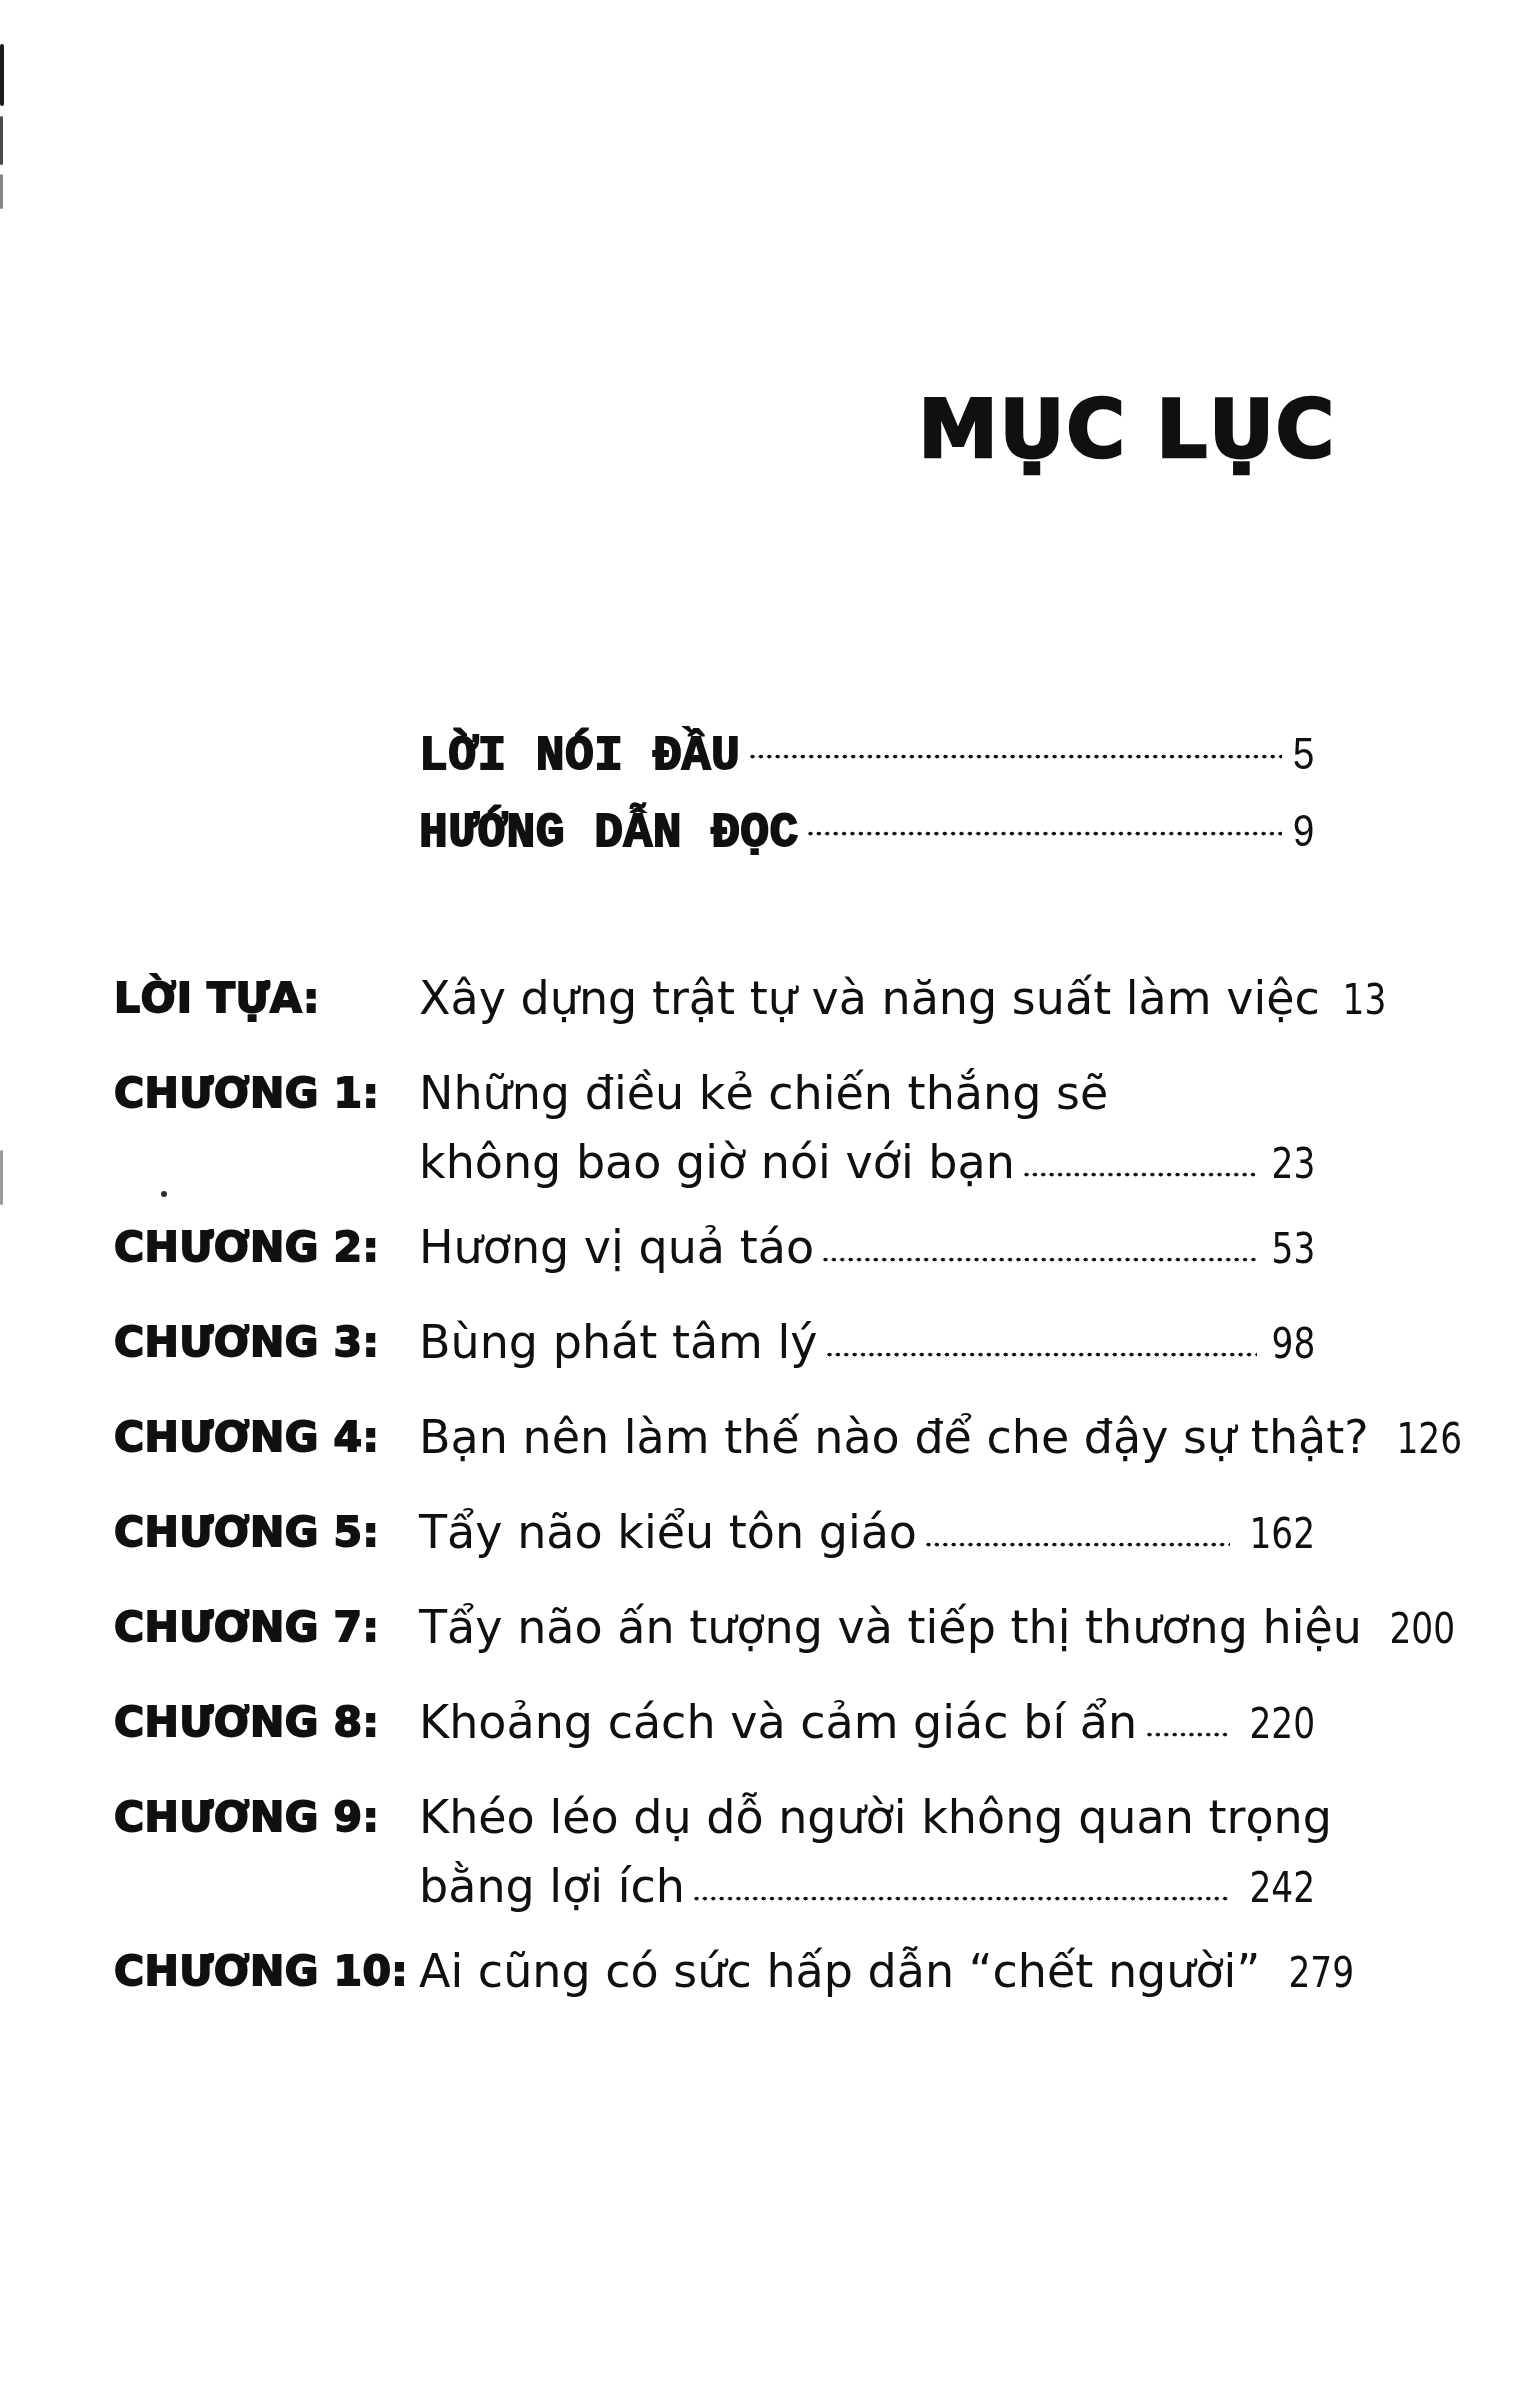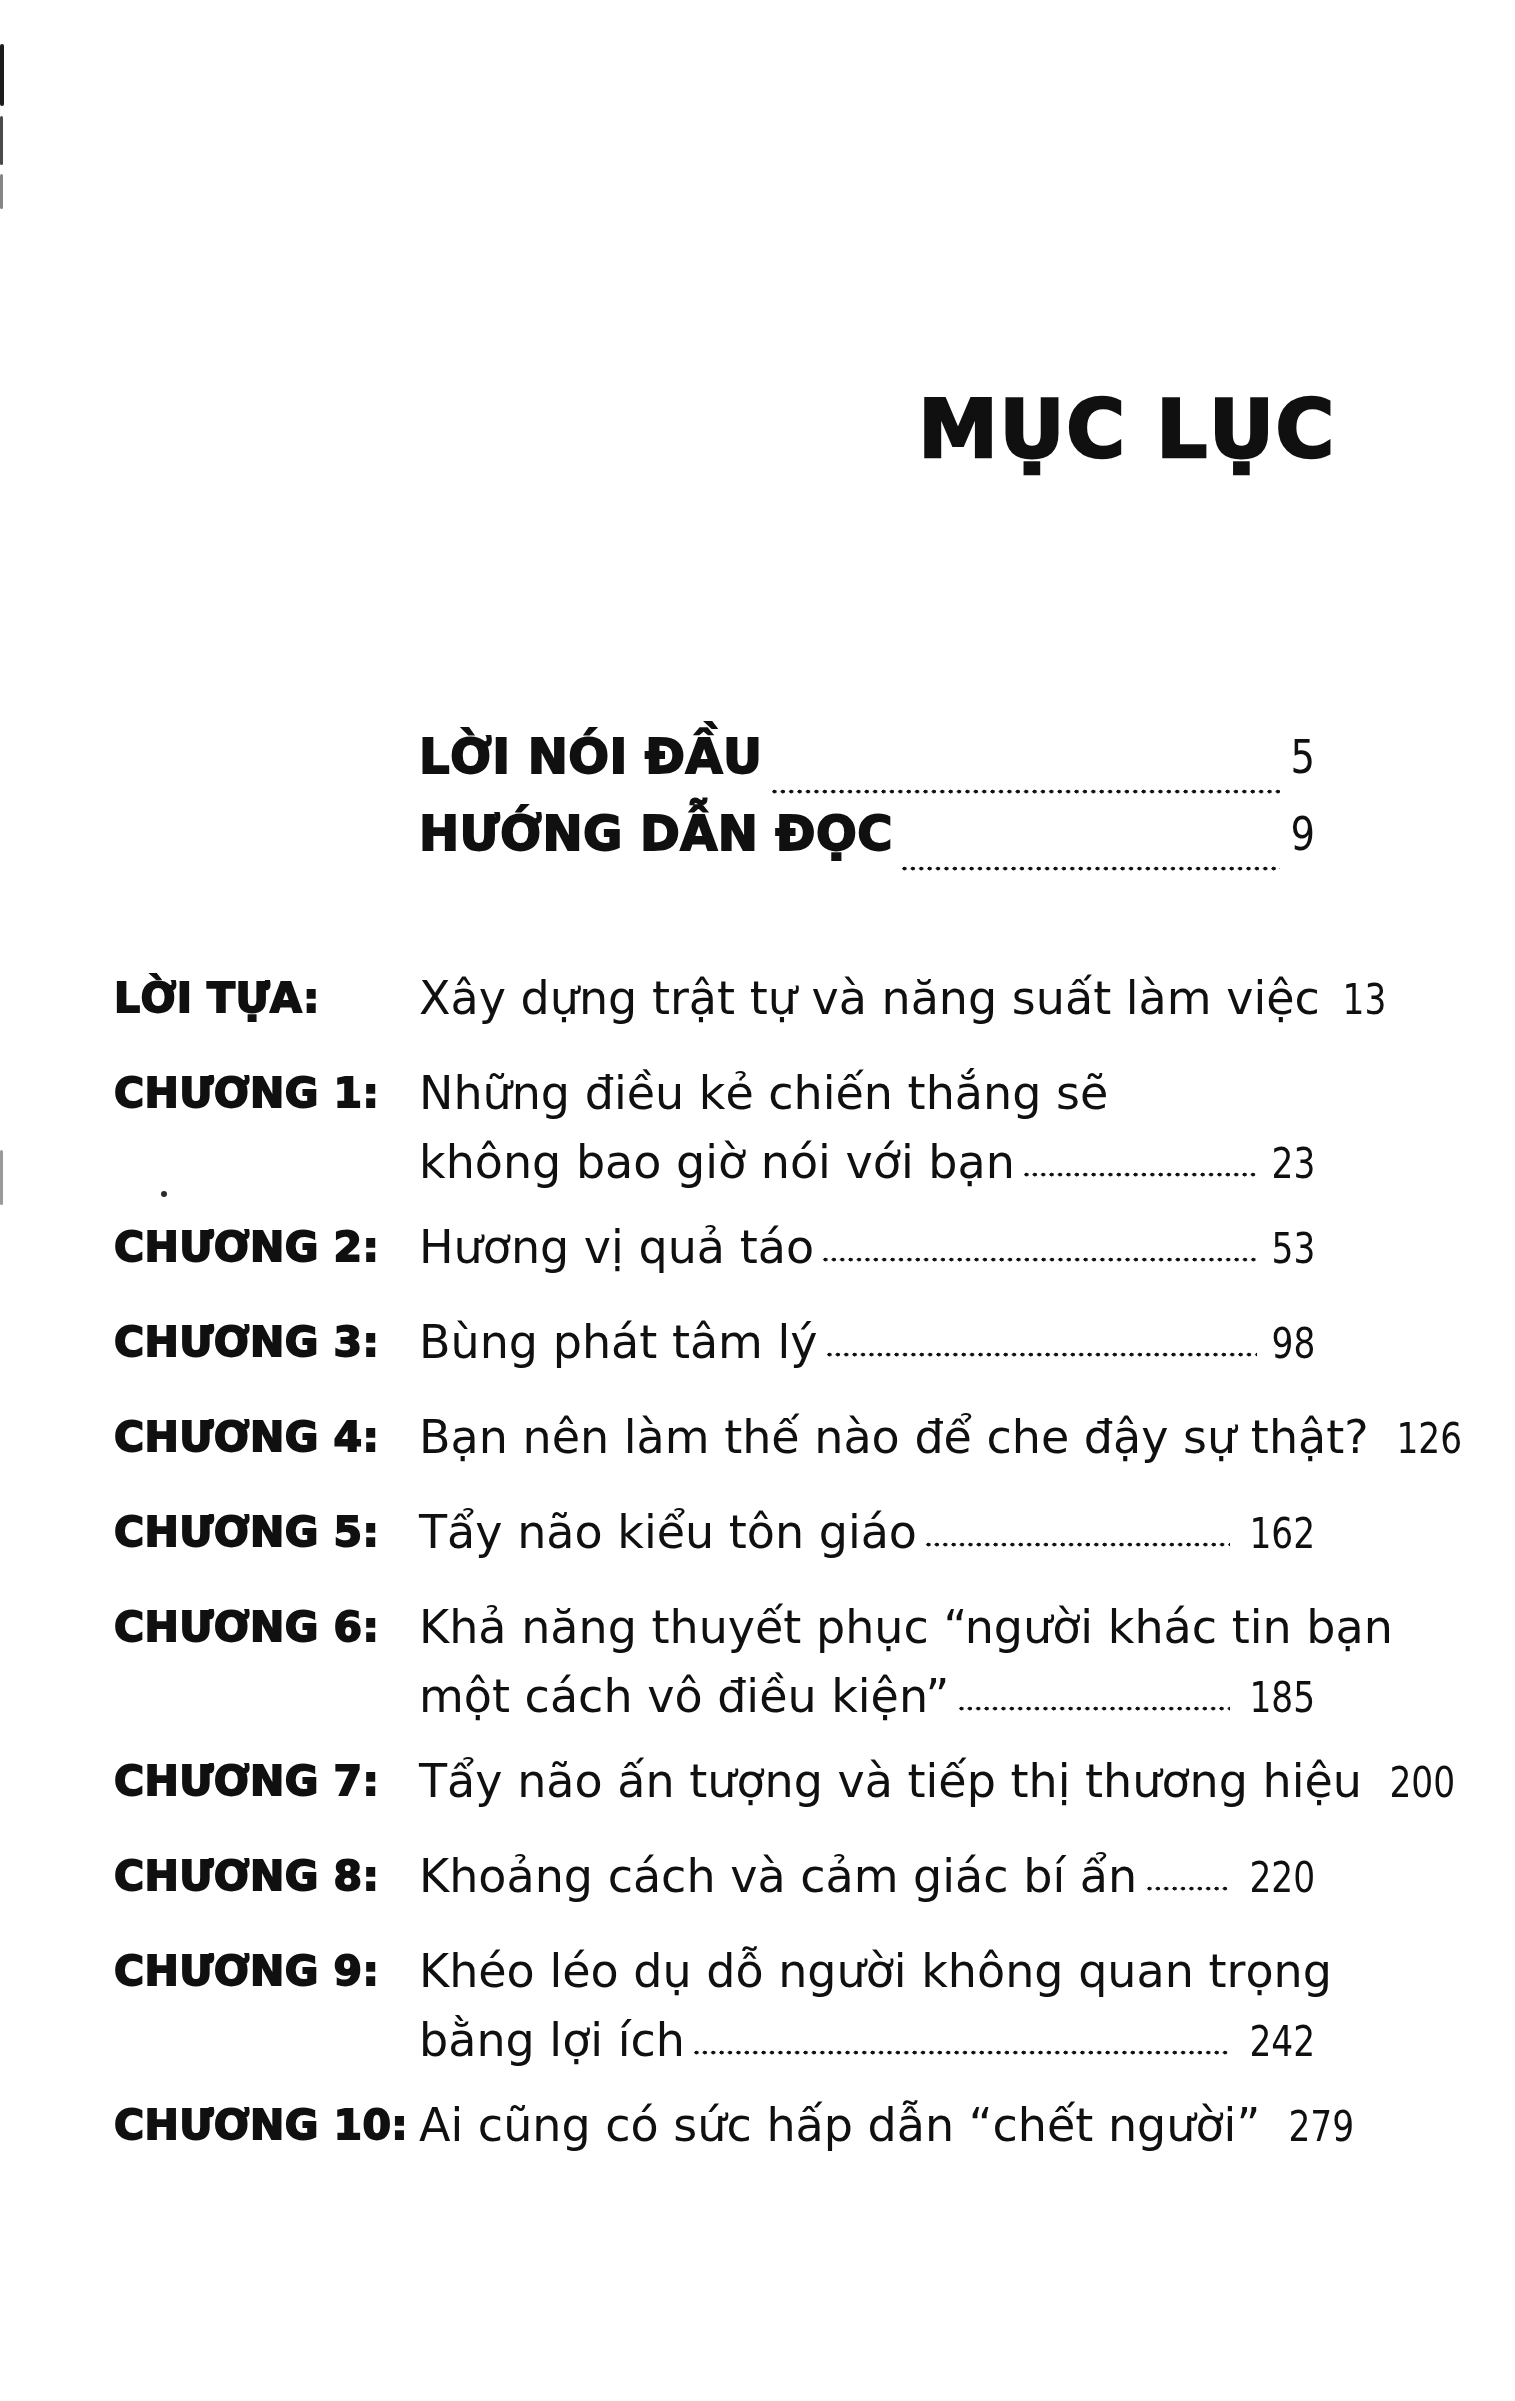--- a/index.html
+++ b/index.html
@@ -28,21 +28,21 @@
     letter-spacing:1.7px;
     white-space:nowrap;
     padding-left:12px;
   }
   
   .front{
     position:absolute;
     top:718px;left:419px;right:201px;
   }
   .front .row{
-    display:flex;align-items:flex-end;
+    display:flex;align-items:center;font-family:Liberation Mono, monospace;
   }
   .front .flabel{
     font-size:48px;line-height:77px;white-space:nowrap;
   }
   .front .num{font-size:47px;line-height:77px;}
   
   .toc{
     position:absolute;
     top:964px;left:114px;right:201px;
   }
@@ -171,33 +171,20 @@
       <span class="label display">CHƯƠNG 5:</span>
       <div class="body">
         <div class="line">
           <span class="text">Tẩy não kiểu tôn giáo</span>
           <span class="leader"></span>
           <span class="num">162</span>
         </div>
       </div>
     </div>
 
-    <div class="entry two">
-      <span class="label display">CHƯƠNG 6:</span>
-      <div class="body">
-        <div class="line">
-          <span class="text">Khả năng thuyết phục “người khác tin bạn</span>
-        </div>
-        <div class="line">
-          <span class="text">một cách vô điều kiện”</span>
-          <span class="leader"></span>
-          <span class="num">185</span>
-        </div>
-      </div>
-    </div>
 
     <div class="entry">
       <span class="label display">CHƯƠNG 7:</span>
       <div class="body">
         <div class="line">
           <span class="text">Tẩy não ấn tượng và tiếp thị thương hiệu</span>
           <span class="leader"></span>
           <span class="num">200</span>
         </div>
       </div>

